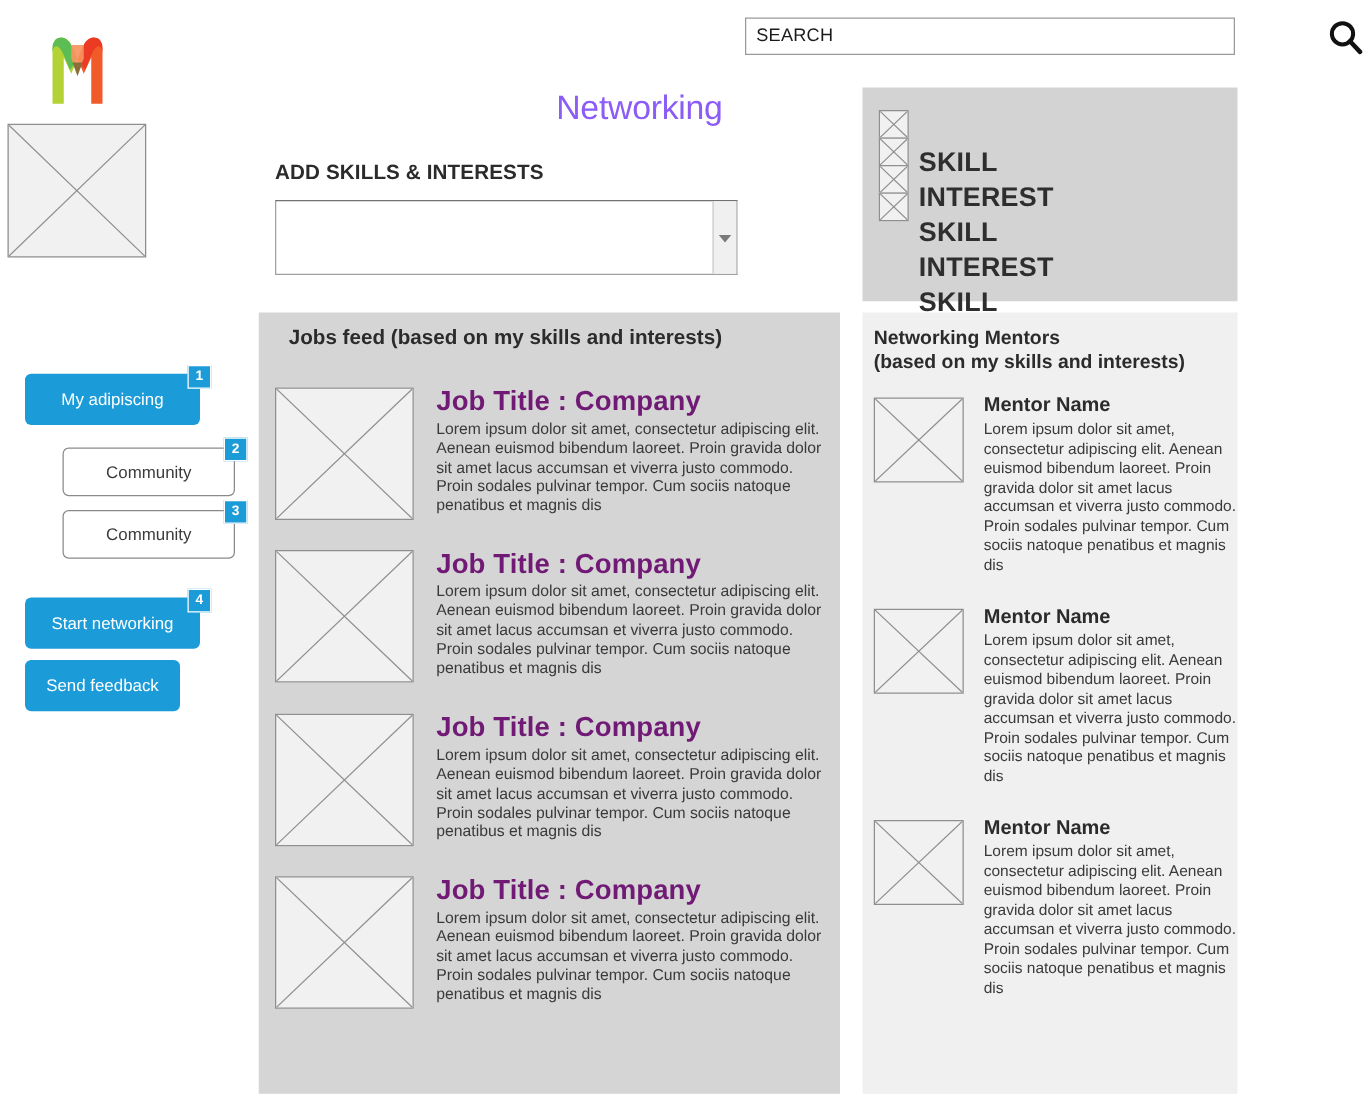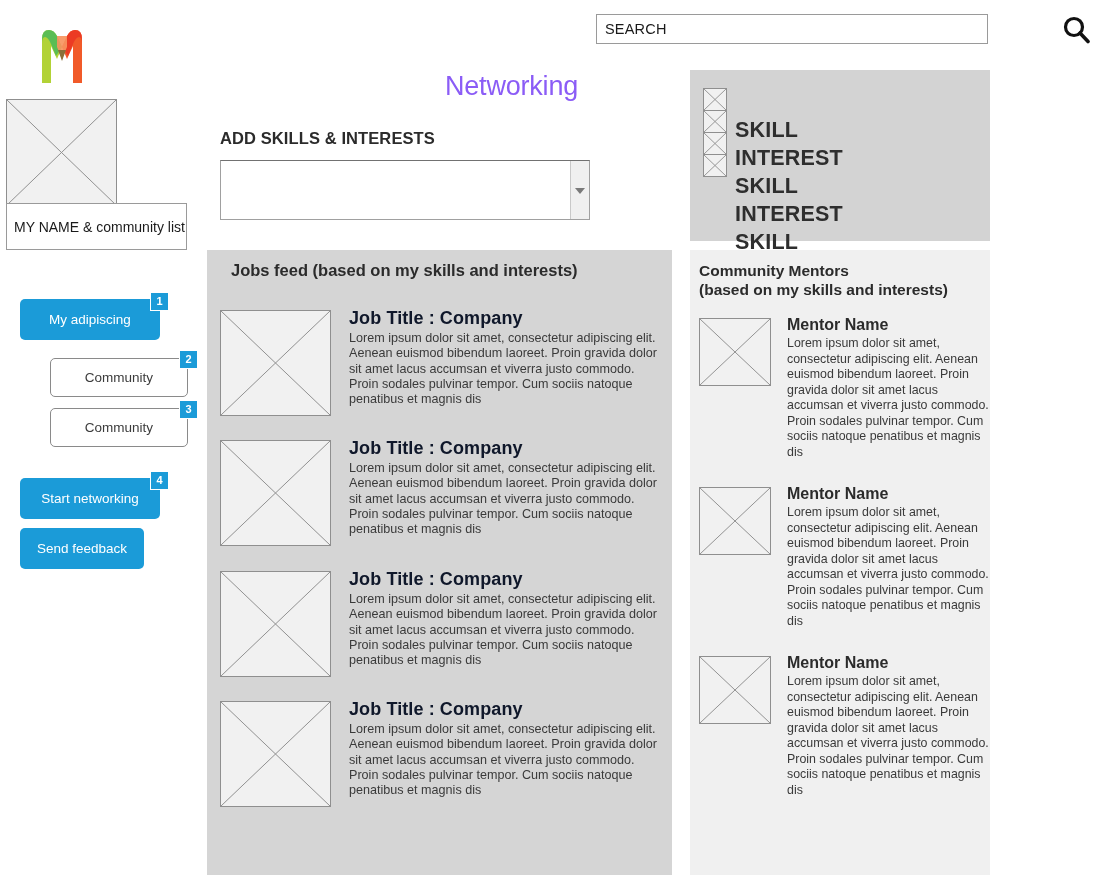--- a/index.html
+++ b/index.html
@@ -195,23 +195,23 @@
   .job-thumb {
     position: absolute;
     left: 0; top: 0;
     width: 111px; height: 106px;
     background: #f1f1f1;
     border: 1px solid #8f8f8f;
   }
   .job-thumb svg { display:block; width:100%; height:100%; }
   .job-text { position: absolute; left: 129px; top: -2px; width: 312px; }
   .job-title {
-    font-size: 18px;
-    font-weight: bold;
-    color: #0f172a;
+    font-size: 22px;
+    font-weight: bold;
+    color: #701a75;
     margin: 0 0 2px 0;
     letter-spacing: .1px;
   }
   .job-desc {
     font-size: 12.6px;
     color: #3a3a3a;
     line-height: 15.3px;
     margin: 0;
   }
 
@@ -276,23 +276,20 @@
     <path d="M24 11 L34 11 L34 22 L29 34 L24 22 Z" fill="#f7945e" opacity="0.92"></path>
     <path d="M25 25 L33 25 L29 36 Z" fill="#8a7038"></path>
   </svg>
 
   <div class="avatar-ph">
     <svg viewBox="0 0 111 107" preserveAspectRatio="none">
       <line x1="0" y1="0" x2="111" y2="107" stroke="#8f8f8f" stroke-width="1"></line>
       <line x1="111" y1="0" x2="0" y2="107" stroke="#8f8f8f" stroke-width="1"></line>
     </svg>
   </div>
-  <div class="name-box">
-    <span>MY NAME &amp; community list</span>
-  </div>
 
   <div class="btn" style="left:20px; top:299px; width:140px; height:41px;">
     <span>My adipiscing</span>
   </div>
   <div class="badge" style="left:150px; top:292px;">1</div>
 
   <div class="btn outline" style="left:50px; top:358px; width:138px; height:39px;">
     <span>Community</span>
   </div>
   <div class="badge" style="left:179px; top:350px;">2</div>
@@ -406,21 +403,21 @@
       </div>
       <div class="job-text">
         <p class="job-title">Job Title : Company</p>
         <p class="job-desc">Lorem ipsum dolor sit amet, consectetur adipiscing elit. Aenean euismod bibendum laoreet. Proin gravida dolor sit amet lacus accumsan et viverra justo commodo. Proin sodales pulvinar tempor. Cum sociis natoque penatibus et magnis dis</p>
       </div>
     </div>
   </div>
 
   <div class="mentors-panel">
     <div class="mentors-title">
-      <div>Community Mentors</div>
+      <div>Networking Mentors</div>
       <div>(based on my skills and interests)</div>
     </div>
 
     <div class="mentor-item" style="top:68px;">
       <div class="mentor-thumb">
         <svg viewBox="0 0 72 68" preserveAspectRatio="none">
           <line x1="0" y1="0" x2="72" y2="68" stroke="#8f8f8f"></line>
             <line x1="72" y1="0" x2="0" y2="68" stroke="#8f8f8f"></line>
         </svg>
       </div>

